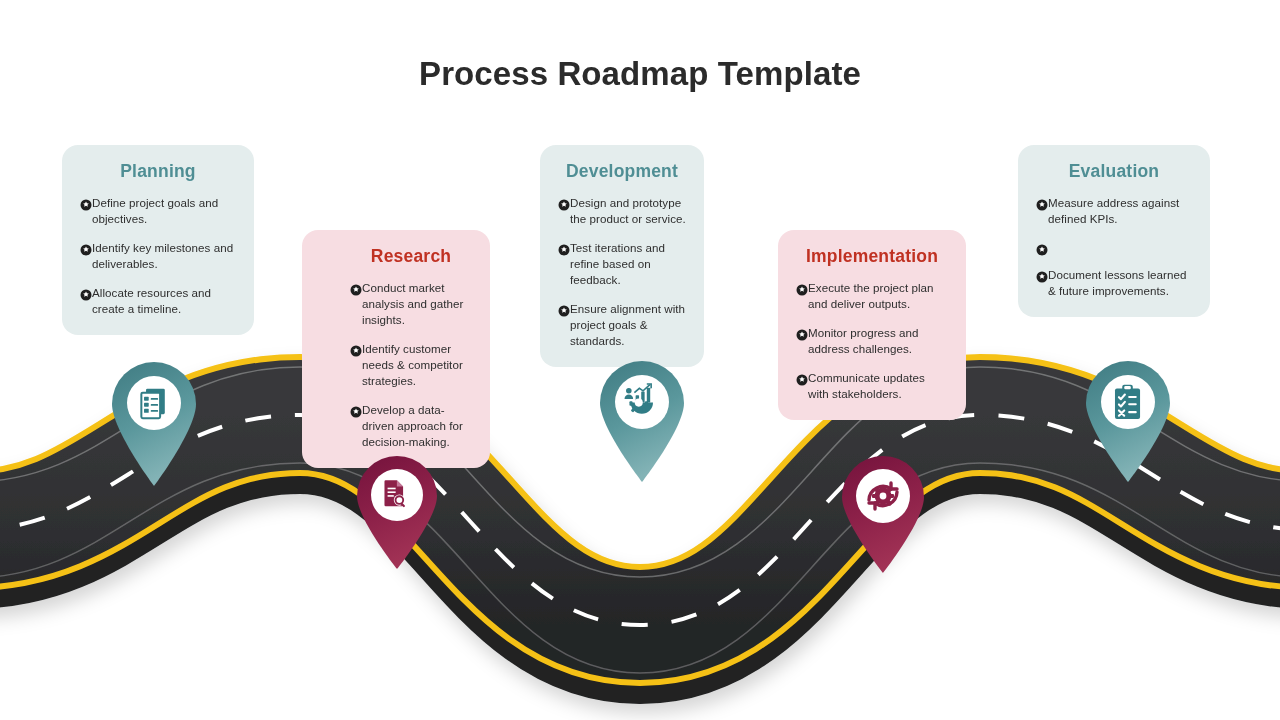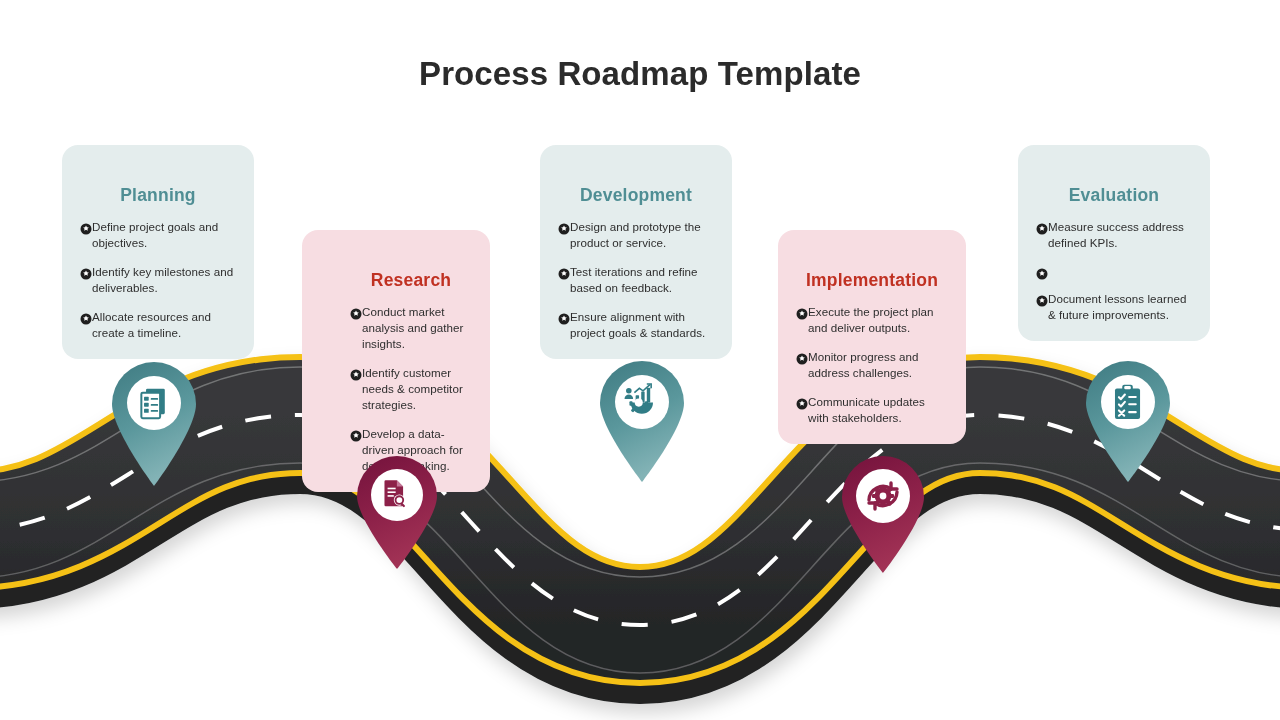--- a/index.html
+++ b/index.html
@@ -31,21 +31,20 @@
   }
   .card.teal { background: #e4eded; }
   .card.pink { background: #f7dde2; }
 
   .card-title {
     text-align: center;
     font-size: 17.5px;
     font-weight: bold;
     margin-bottom: 13px;
     letter-spacing: .2px;
-    margin-top: 24px;
   }
   .card.teal .card-title { color: #4f8e94; }
   .card.pink .card-title { color: #c03122; }
 
   .bullets { list-style: none; }
   .bullet {
     position: relative;
     display: flex;
     align-items: flex-start;
     margin-bottom: 13px;
@@ -163,21 +162,21 @@
           <svg viewBox="0 0 24 24" width="12" height="12">
               <circle cx="12" cy="12" r="11" fill="#1f1f1f"></circle>
               <path d="M12 5l1.9 3.4 3.8.5-2.8 2.6.7 3.8L12 13.5 8.4 15.3l.7-3.8L6.3 8.9l3.8-.5z" fill="#ffffff"></path>
             </svg>
         </span>
         <span class="bullet-text">Develop a data-driven approach for decision-making.</span>
       </li>
     </ul>
   </div>
 
-  <div class="card teal" style="left:540px; top:145px; width:192px;">
+  <div class="card teal" style="left:540px; top:145px; width:164px;">
     <div class="card-title">Development</div>
     <ul class="bullets">
       <li class="bullet">
         <span class="bullet-icon">
           <svg viewBox="0 0 24 24" width="12" height="12">
               <circle cx="12" cy="12" r="11" fill="#1f1f1f"></circle>
               <path d="M12 5l1.9 3.4 3.8.5-2.8 2.6.7 3.8L12 13.5 8.4 15.3l.7-3.8L6.3 8.9l3.8-.5z" fill="#ffffff"></path>
             </svg>
         </span>
         <span class="bullet-text">Design and prototype the product or service.</span>
@@ -239,21 +238,21 @@
   <div class="card teal" style="left:1018px; top:145px; width:192px;">
     <div class="card-title">Evaluation</div>
     <ul class="bullets">
       <li class="bullet">
         <span class="bullet-icon">
           <svg viewBox="0 0 24 24" width="12" height="12">
               <circle cx="12" cy="12" r="11" fill="#1f1f1f"></circle>
               <path d="M12 5l1.9 3.4 3.8.5-2.8 2.6.7 3.8L12 13.5 8.4 15.3l.7-3.8L6.3 8.9l3.8-.5z" fill="#ffffff"></path>
             </svg>
         </span>
-        <span class="bullet-text">Measure success address defined KPIs.</span>
+        <span class="bullet-text">Measure address against defined KPIs.</span>
       </li>
       <li class="bullet">
         <span class="bullet-icon">
           <svg viewBox="0 0 24 24" width="12" height="12">
               <circle cx="12" cy="12" r="11" fill="#1f1f1f"></circle>
               <path d="M12 5l1.9 3.4 3.8.5-2.8 2.6.7 3.8L12 13.5 8.4 15.3l.7-3.8L6.3 8.9l3.8-.5z" fill="#ffffff"></path>
             </svg>
         </span>
       </li>
       <li class="bullet">

